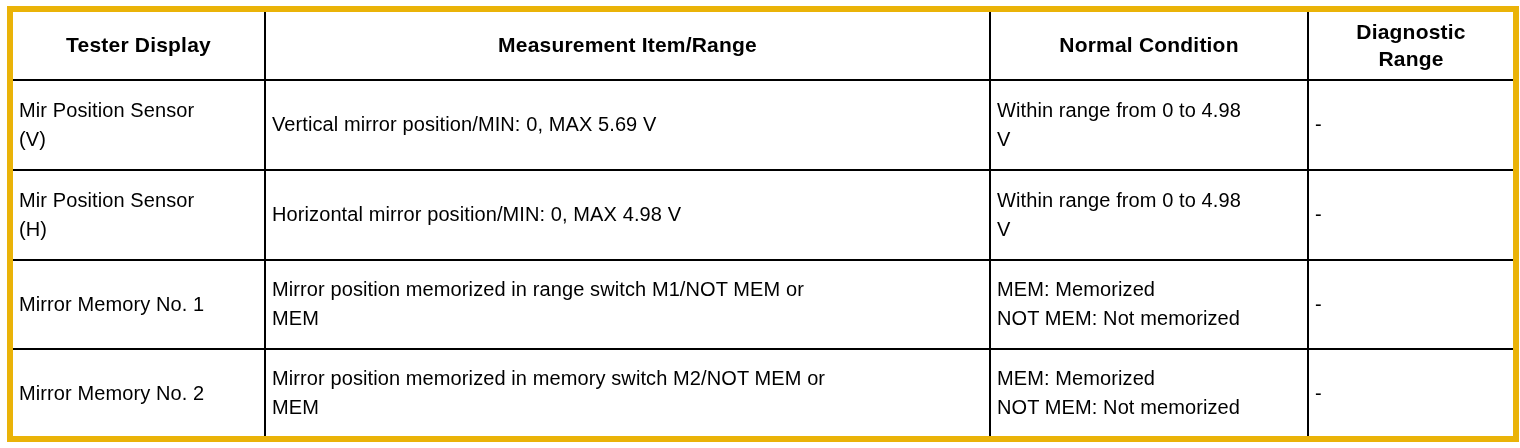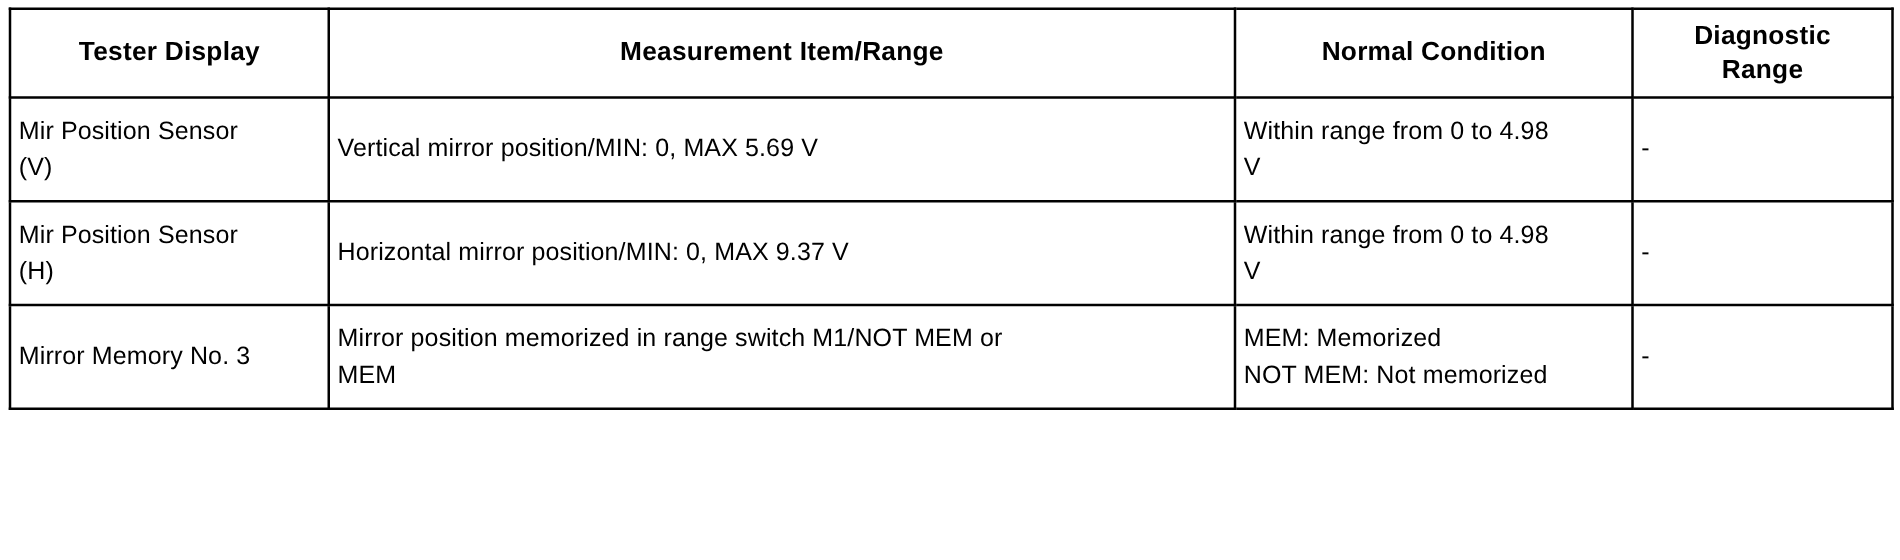--- a/index.html
+++ b/index.html
@@ -13,23 +13,23 @@
     color: #000000;
   }
   .page {
     width: 1520px;
     height: 448px;
     padding: 6px 7px;
   }
   table.spec-table {
     border-collapse: collapse;
     width: 1506px;
-    height: 322px;
+    height: 436px;
     table-layout: fixed;
-    border: 1px solid #eab308;
+    border: 6px solid #eab308;
   }
   col.c1 { width: 255px; }
   col.c2 { width: 725px; }
   col.c3 { width: 318px; }
   col.c4 { width: 208px; }
   th, td {
     border: 2px solid #000000;
     white-space: pre-line;
     overflow: hidden;
   }
@@ -80,28 +80,36 @@
         <td>Mir Position Sensor
 (V)</td>
         <td>Vertical mirror position/MIN: 0, MAX 5.69 V</td>
         <td>Within range from 0 to 4.98
 V</td>
         <td>-</td>
       </tr>
       <tr>
         <td>Mir Position Sensor
 (H)</td>
-        <td>Horizontal mirror position/MIN: 0, MAX 9.37 V</td>
+        <td>Horizontal mirror position/MIN: 0, MAX 4.98 V</td>
         <td>Within range from 0 to 4.98
 V</td>
         <td>-</td>
       </tr>
       <tr>
-        <td>Mirror Memory No. 3</td>
+        <td>Mirror Memory No. 1</td>
         <td>Mirror position memorized in range switch M1/NOT MEM or
+MEM</td>
+        <td>MEM: Memorized
+NOT MEM: Not memorized</td>
+        <td>-</td>
+      </tr>
+      <tr>
+        <td>Mirror Memory No. 2</td>
+        <td>Mirror position memorized in memory switch M2/NOT MEM or
 MEM</td>
         <td>MEM: Memorized
 NOT MEM: Not memorized</td>
         <td>-</td>
       </tr>
     </tbody>
   </table>
 </div>
 
 </body></html>

